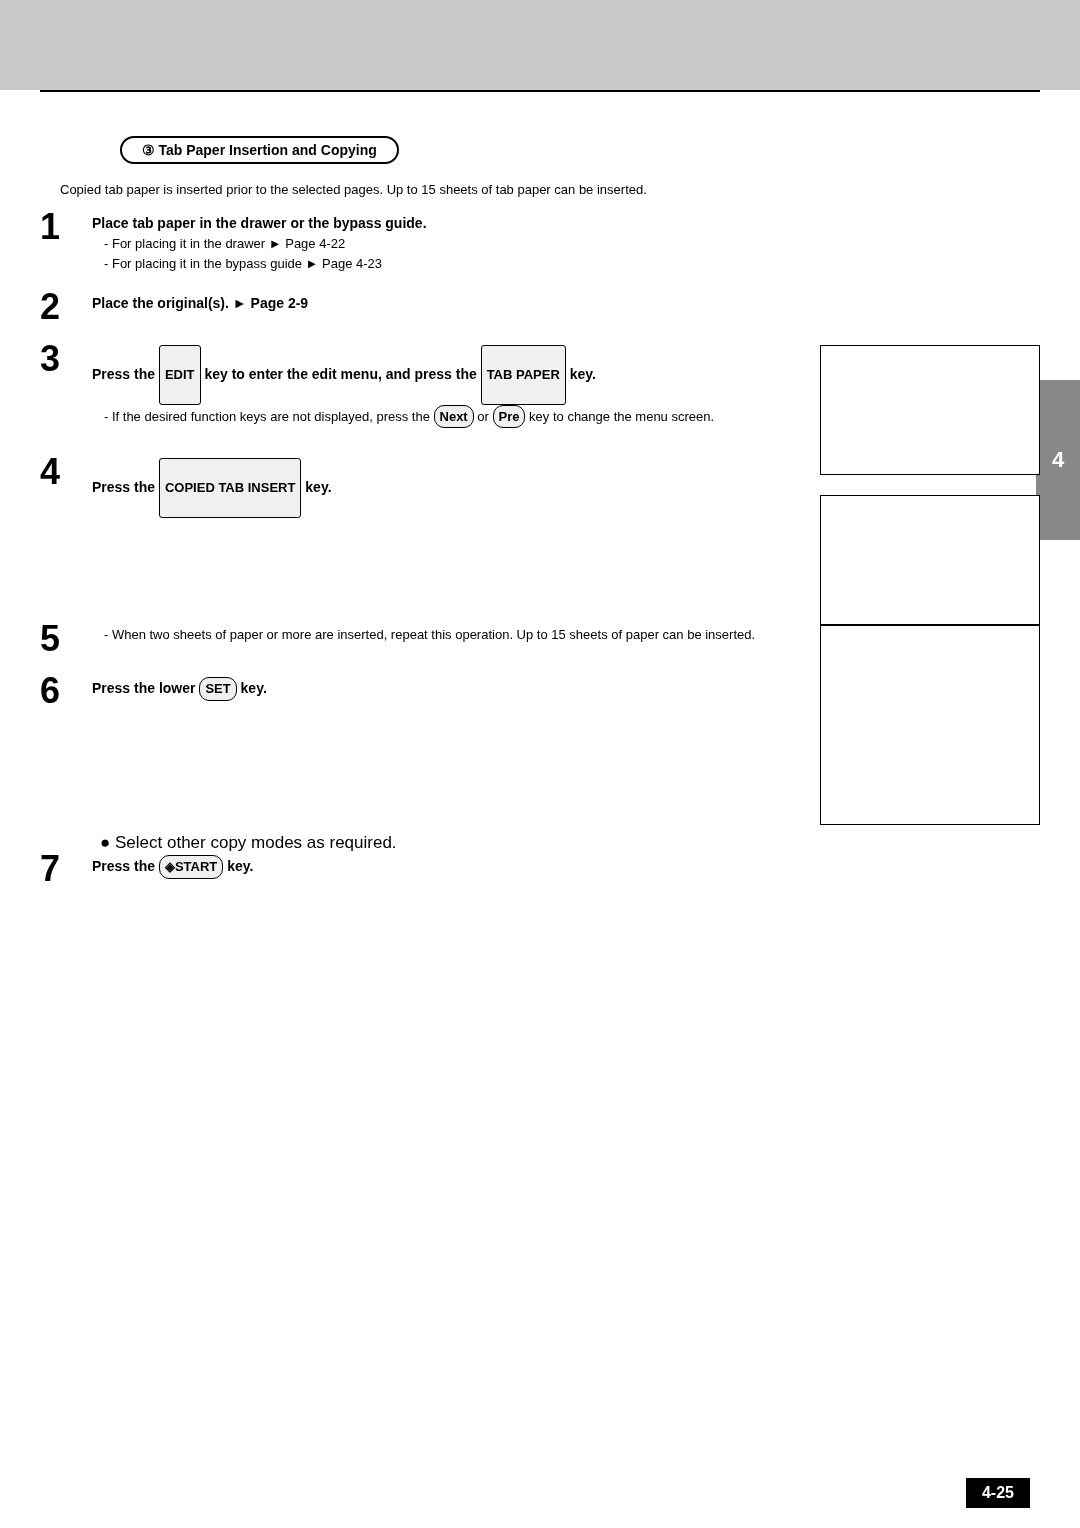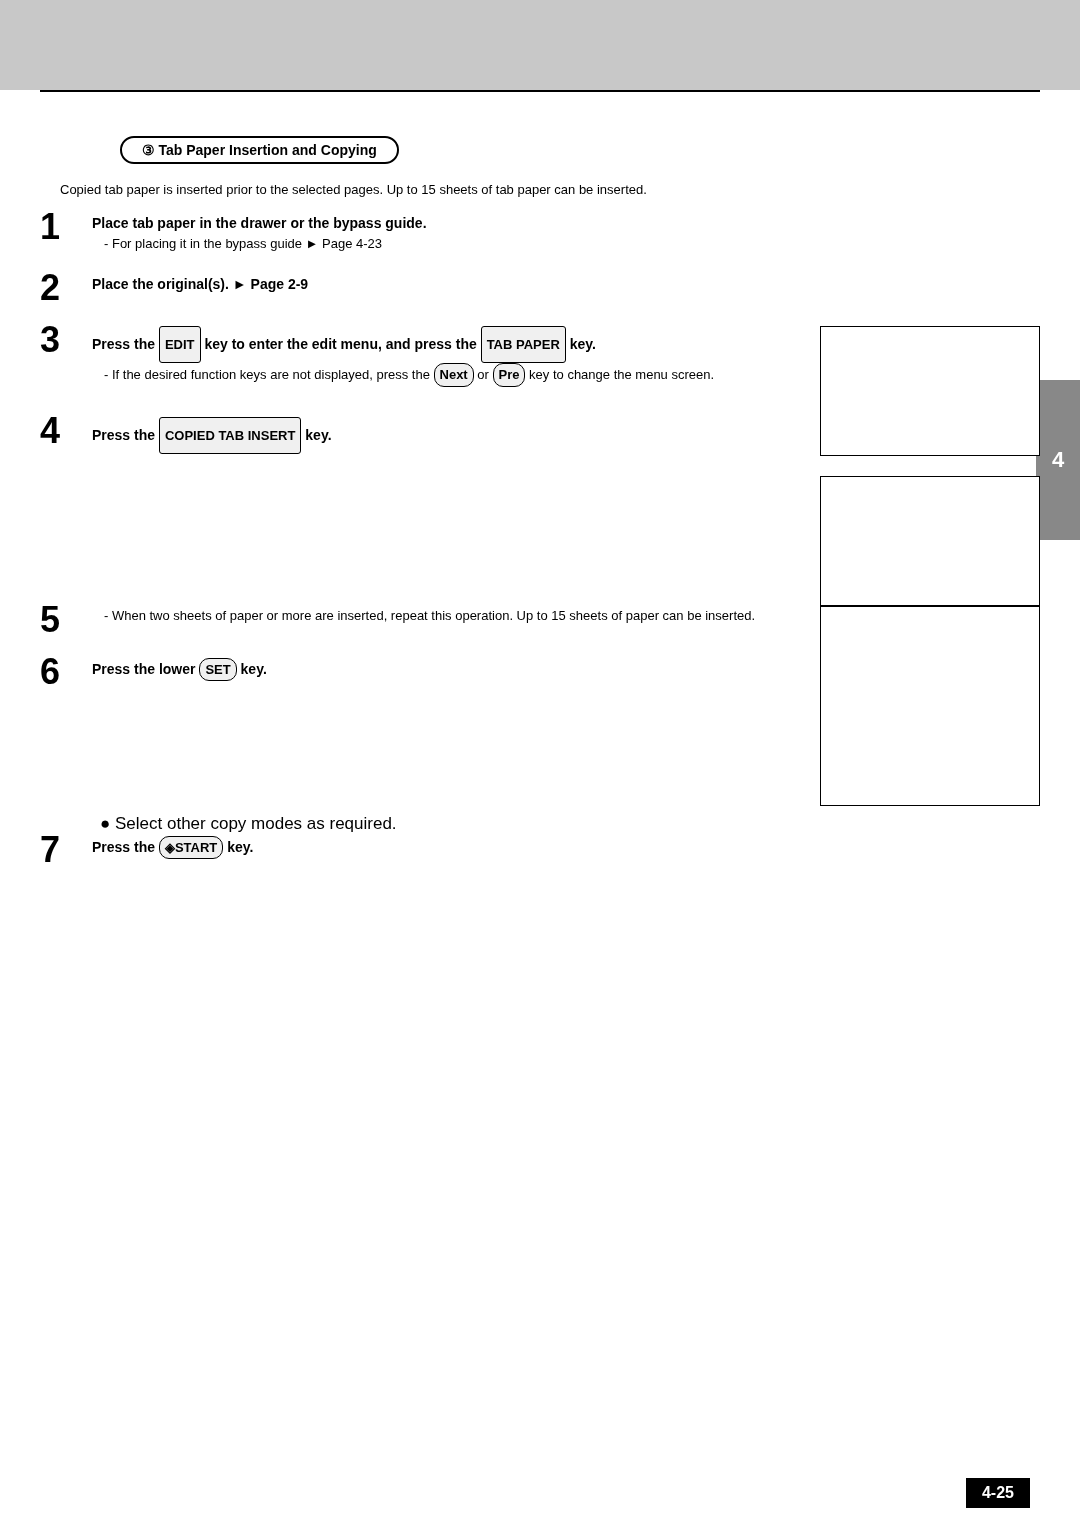--- a/index.html
+++ b/index.html
@@ -108,21 +108,21 @@
     .step-content .sub-item {
       font-size: 13px;
       margin-left: 12px;
       line-height: 1.5;
     }
 
     
     .key-box {
       display: inline-block;
       border: 1.5px solid #000;
-      padding: 8px 5px;
+      padding: 19px 5px;
       font-size: 13px;
       font-weight: bold;
       border-radius: 3px;
       background: #f0f0f0;
     }
 
     .key-circle {
       display: inline-block;
       border: 1.5px solid #000;
       padding: 1px 5px;
@@ -197,20 +197,21 @@
 </div>
 
 <div class="intro-text">Copied tab paper is inserted prior to the selected pages. Up to 15 sheets of tab paper can be inserted.</div>
 
 <div class="steps-area">
 
   <div class="step-row">
     <div class="step-number">1</div>
     <div class="step-content">
       <p class="main-text">Place tab paper in the drawer or the bypass guide.</p>
+      <p class="sub-item">- For placing it in the drawer ► Page 4-22</p>
       <p class="sub-item">- For placing it in the bypass guide ► Page 4-23</p>
     </div>
   </div>
 
   <div class="step-row">
     <div class="step-number">2</div>
     <div class="step-content">
       <p class="main-text">Place the original(s). ► Page 2-9</p>
     </div>
   </div>

